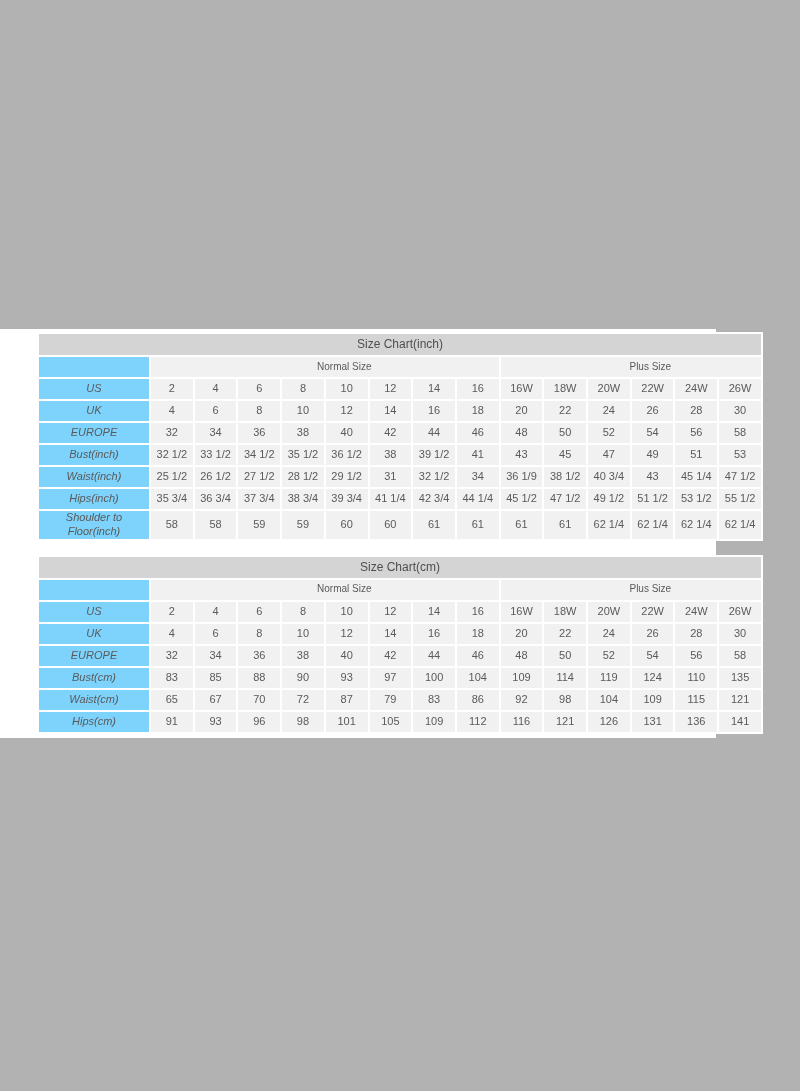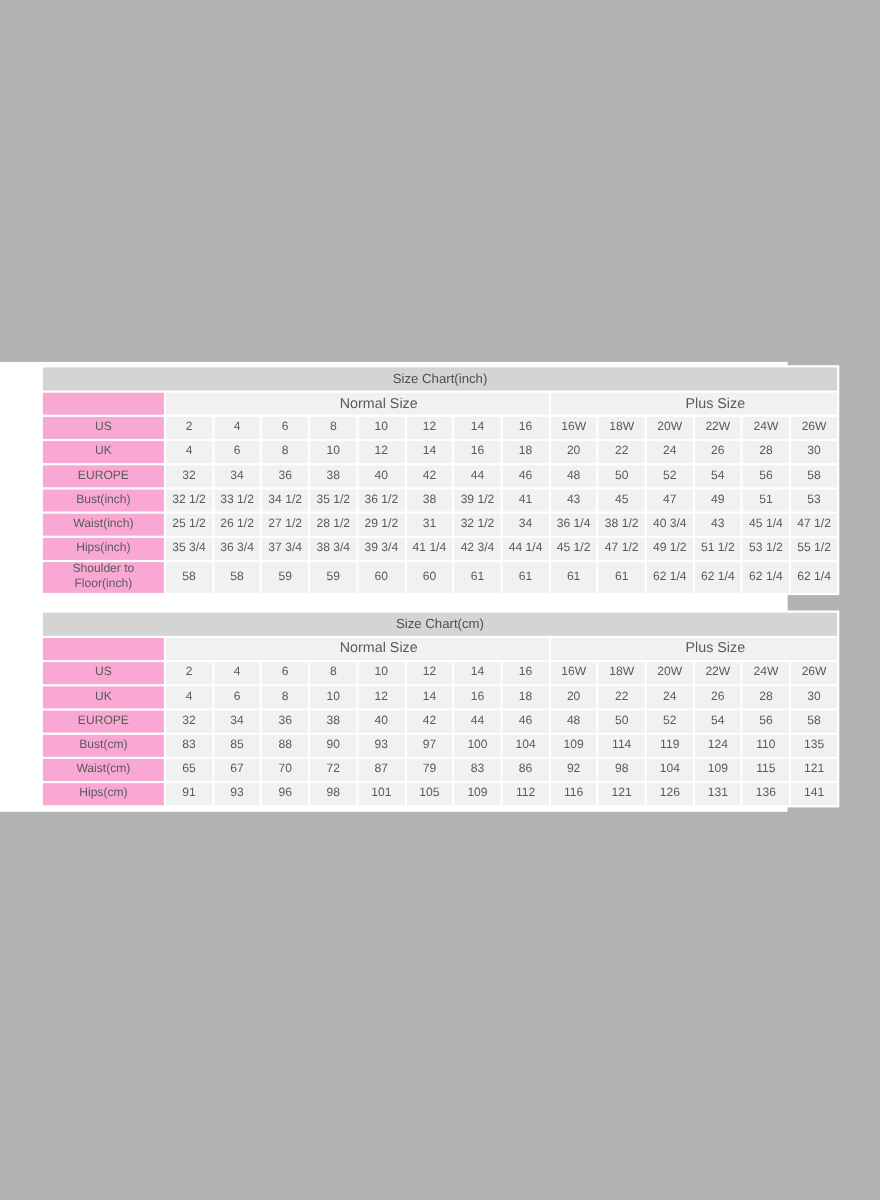--- a/index.html
+++ b/index.html
@@ -38,26 +38,27 @@
   }
   th.title{
     background:#d4d4d4;
     height:21px;
     font-size:12px;
     color:#4f4f4f;
   }
   th.group{
     background:#f1f1f1;
     height:20px;
-    font-size:13px;
+    font-size:10px;
     padding-left:40px;
   }
   th.rowlabel{
-    background:#f9a8d4;
+    background:#7dd3fc;
     height:20px;
+    font-style:italic;
   }
   td.cell{
     background:#f1f1f1;
     height:20px;
   }
 </style>
 </head>
 <body>
 
 <div class="panel">
@@ -159,21 +160,21 @@
         <tr>
           <th class="rowlabel">Waist(inch)</th>
           <td class="cell">25 1/2</td>
           <td class="cell">26 1/2</td>
           <td class="cell">27 1/2</td>
           <td class="cell">28 1/2</td>
           <td class="cell">29 1/2</td>
           <td class="cell">31</td>
           <td class="cell">32 1/2</td>
           <td class="cell">34</td>
-          <td class="cell">36 1/4</td>
+          <td class="cell">36 1/9</td>
           <td class="cell">38 1/2</td>
           <td class="cell">40 3/4</td>
           <td class="cell">43</td>
           <td class="cell">45 1/4</td>
           <td class="cell">47 1/2</td>
         </tr>
         <tr>
           <th class="rowlabel">Hips(inch)</th>
           <td class="cell">35 3/4</td>
           <td class="cell">36 3/4</td>

